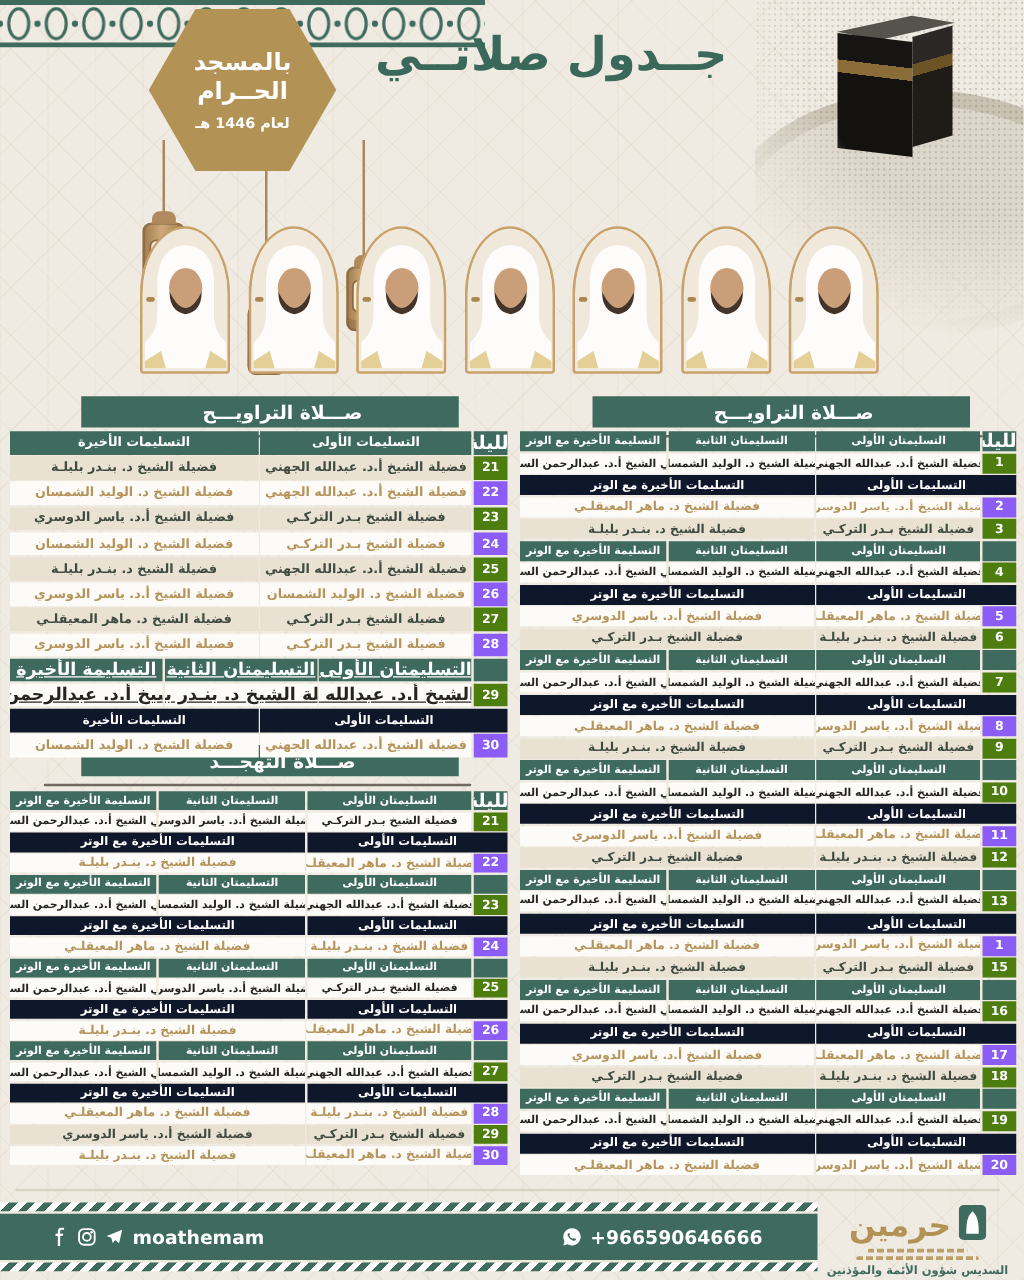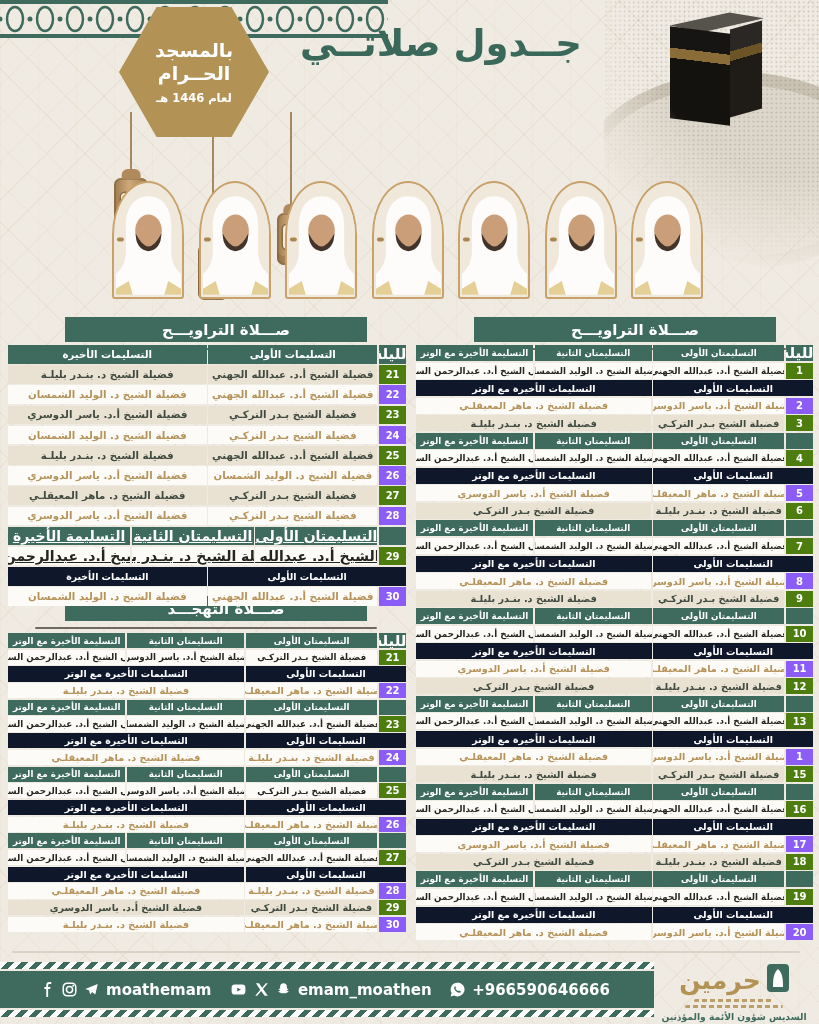--- a/index.html
+++ b/index.html
@@ -601,39 +601,20 @@
       </span>
     <span>
         <svg width="15" height="15" viewBox="0 0 24 24" fill="#fff">
           <path d="M22 3L2 11l6 2 2 7 3-4 5 4z"></path>
         </svg>
       </span>
     <span>moathemam</span>
   </div>
   <div class="sgrp">
     <span>
-        <svg width="17" height="15" viewBox="0 0 24 24">
-          <rect x="1" y="4" width="22" height="16" rx="5" fill="#fff"></rect>
-          <path d="M10 9l6 3-6 3z" fill="#3e6b5d"></path>
-        </svg>
-      </span>
-    <span>
-        <svg width="15" height="15" viewBox="0 0 24 24" fill="#fff">
-          <path d="M3 2h5l5 7 6-7h3l-7.5 9L22 22h-5l-5.5-7.5L5 22H2l8-9.5z"></path>
-        </svg>
-      </span>
-    <span>
-        <svg width="15" height="15" viewBox="0 0 24 24" fill="#fff">
-          <path d="M12 2c-3.5 0-5.5 2.6-5.5 6v2.2c-.8.4-2 .3-2.6 1 .7 1.2 2 1.3 2.5 2.3-.4 1-1.8 1.3-3 1.4 1.2 2.2 3.8 1.8 5 3.1h7.2c1.2-1.3 3.8-.9 5-3.1-1.2-.1-2.6-.4-3-1.4.5-1 1.8-1.1 2.5-2.3-.6-.7-1.8-.6-2.6-1V8c0-3.4-2-6-5.5-6z"></path>
-        </svg>
-      </span>
-    <span>emam_moathen</span>
-  </div>
-  <div class="sgrp">
-    <span>
         <svg width="15" height="15" viewBox="0 0 24 24" fill="#fff">
           <path d="M12 1a11 11 0 00-9.5 16.5L1 23l5.7-1.5A11 11 0 1012 1zm5.5 14.5c-.3.8-1.5 1.5-2.3 1.5-2.5.3-6.7-2.4-8.4-6.4-.6-1.4.1-3 1-3.3l1-.2.8 2-.9 1.1c.5 1.6 2.7 3.7 4.6 4.3l1-1 2.1.8z"></path>
         </svg>
       </span>
     <span>+966590646666</span>
   </div>
 </div>
 <div class="abs fstripe" id="fs2"></div>
 
 <div class="abs" id="logo">

